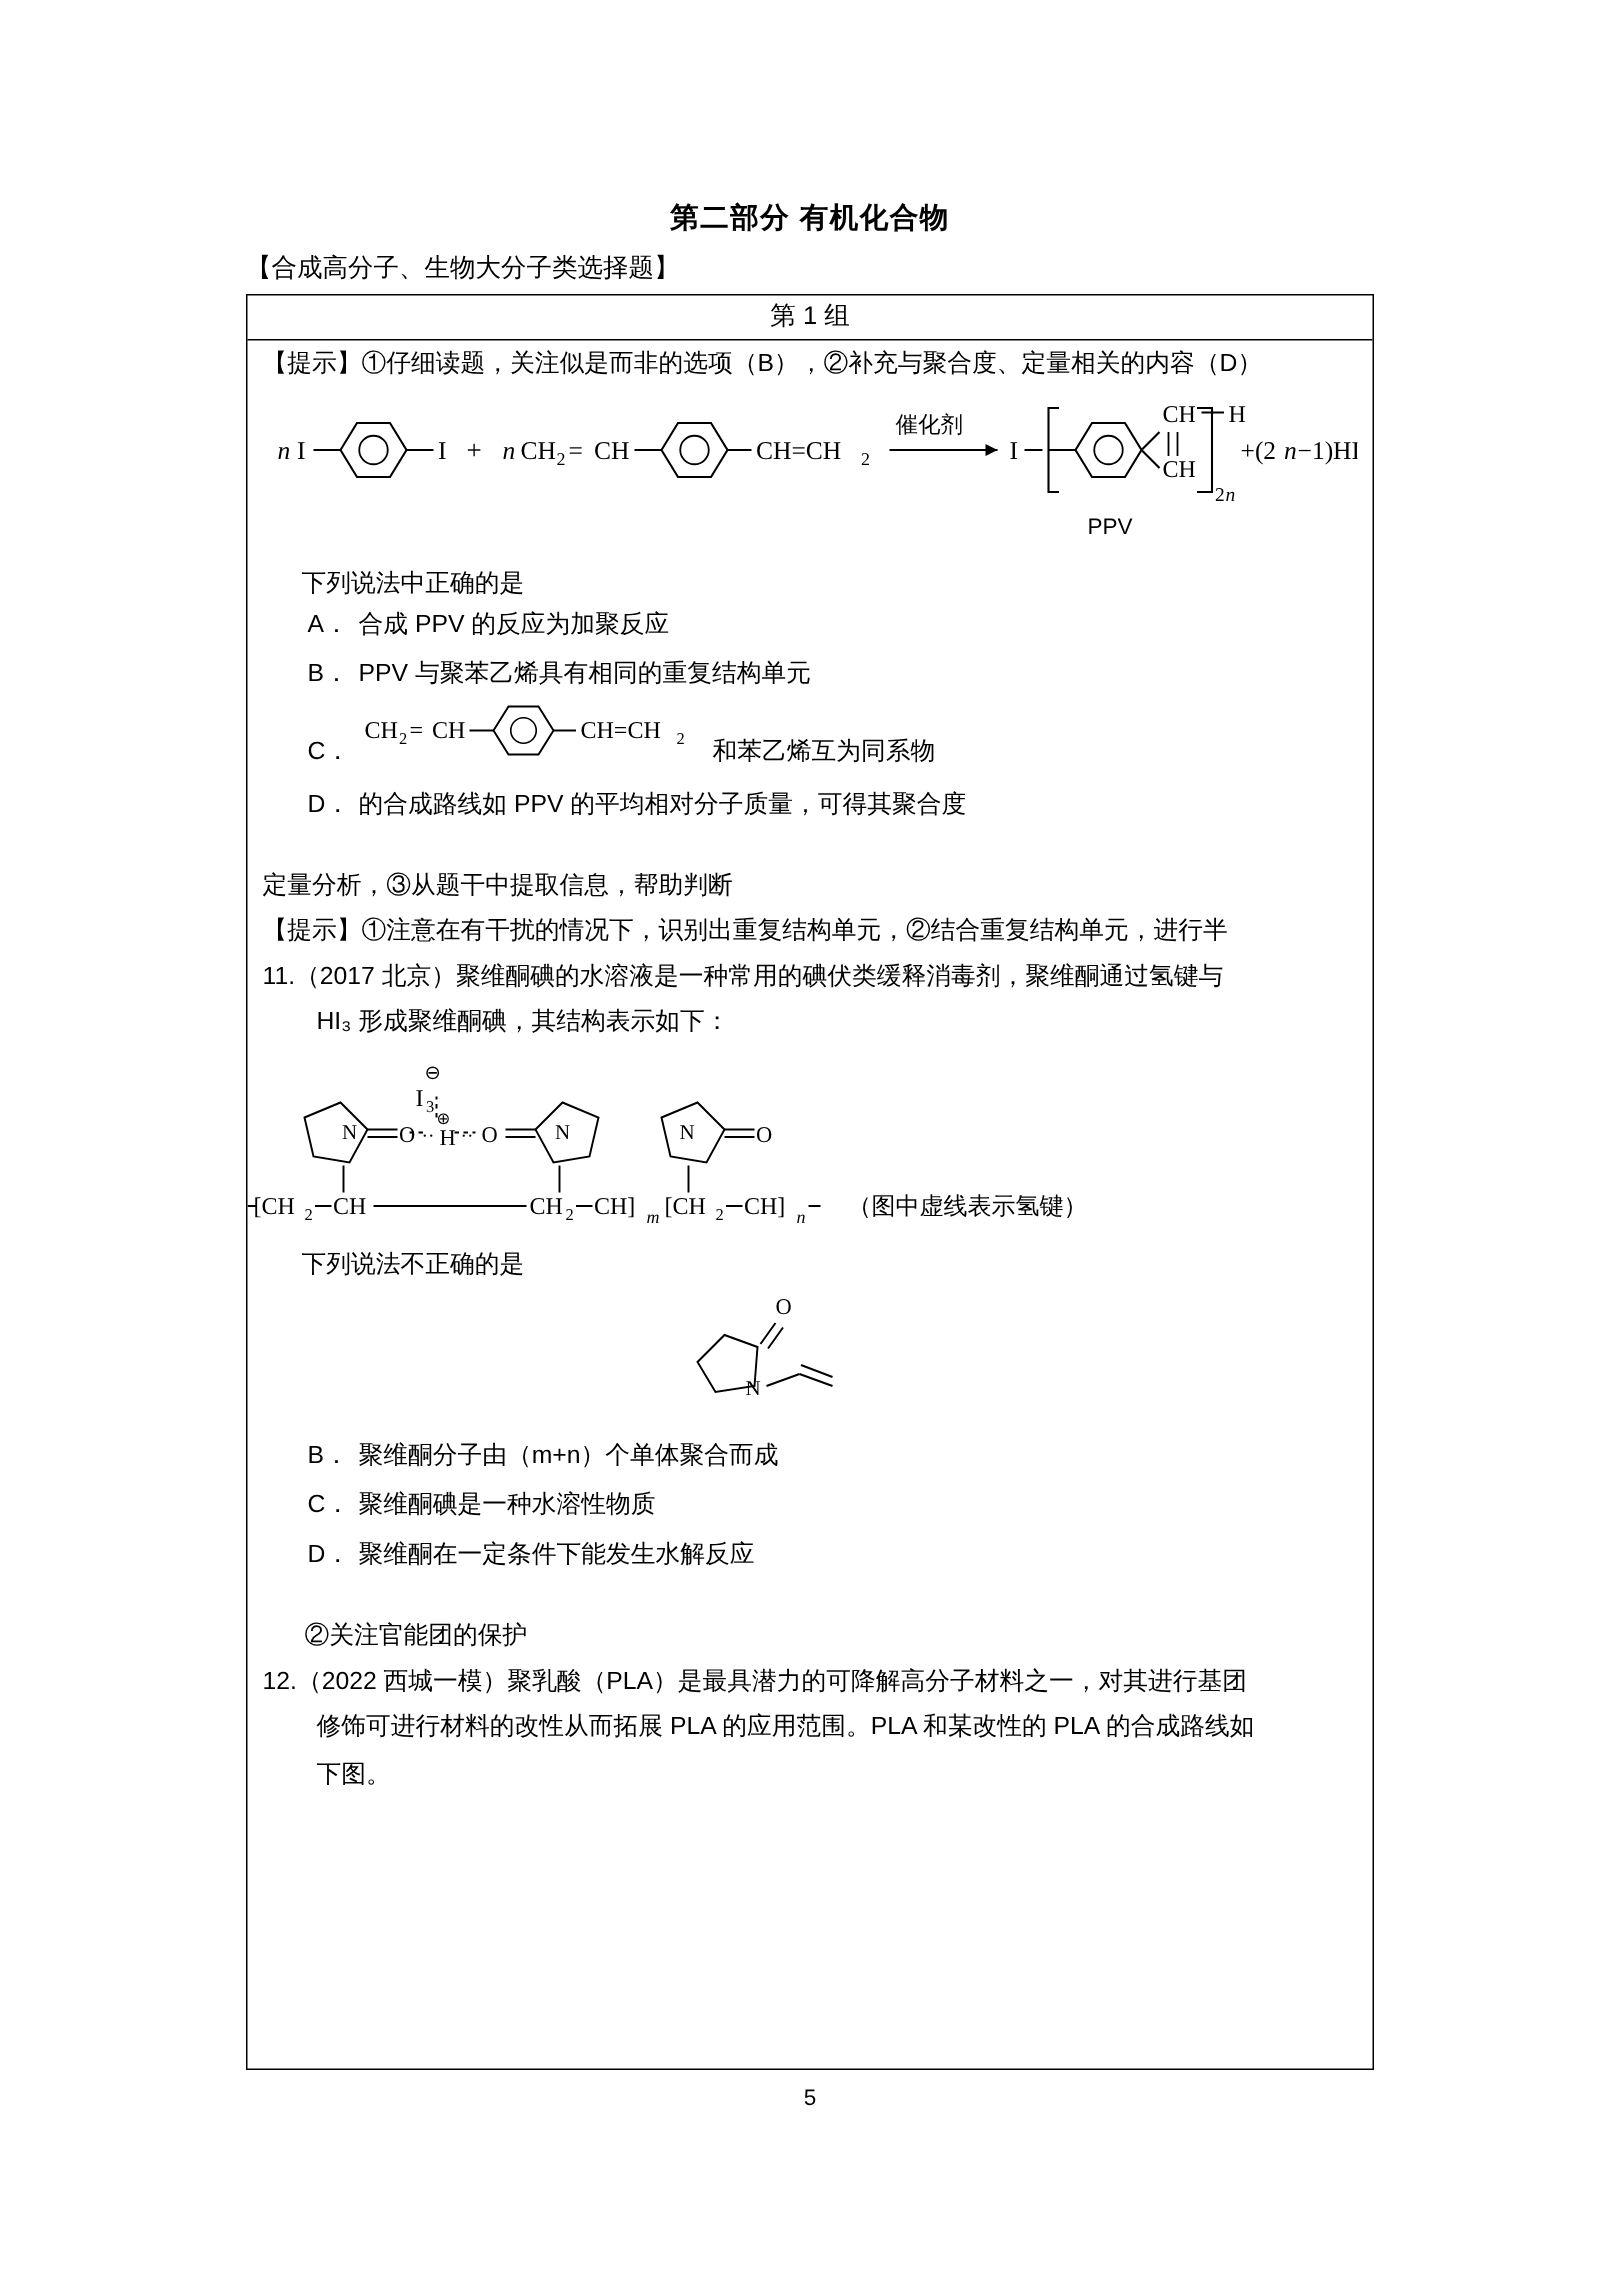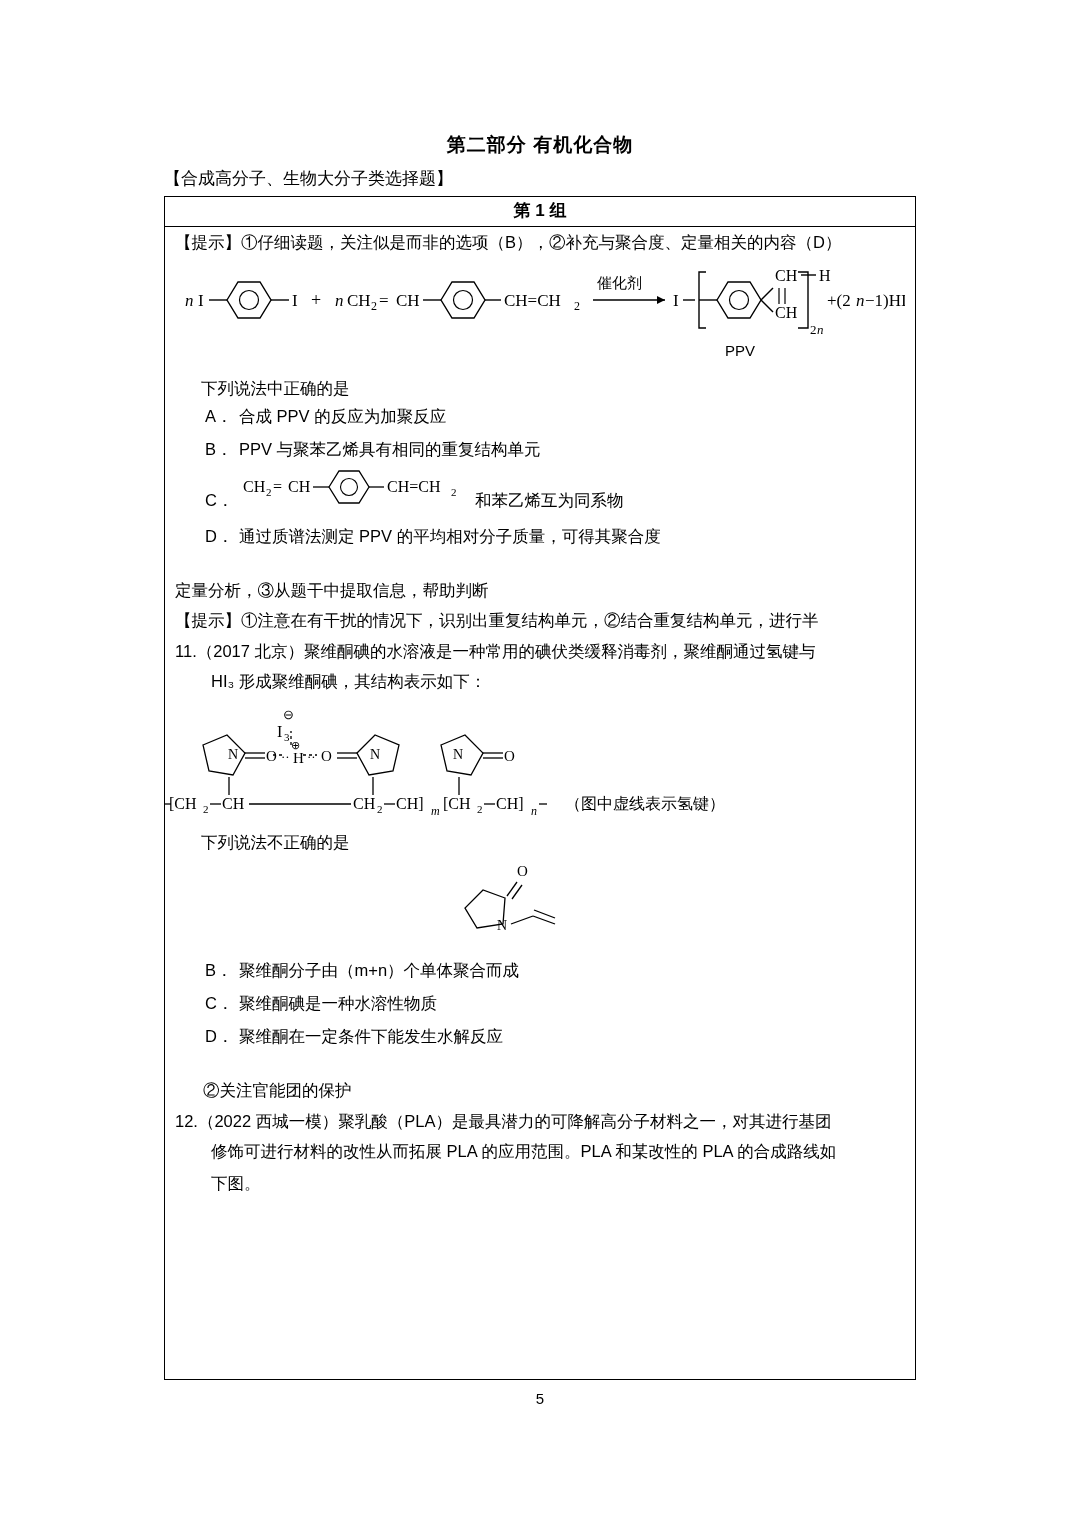--- a/index.html
+++ b/index.html
@@ -48,21 +48,21 @@
   }
   .group-header {
     position: absolute;
     left: 0; top: 0;
     width: 100%;
     height: 30px;
     border-bottom: 1.5px solid #000;
     box-sizing: border-box;
     text-align: center;
     font-size: 17px;
-    font-weight: bold;
+    font-weight: normal;
     line-height: 28px;
     font-family: "Liberation Sans", sans-serif;
   }
   .body-inner {
     position: absolute;
     left: 0;
     top: 30px;
     width: 100%;
     padding: 0;
   }
@@ -216,21 +216,21 @@
             <circle cx="106" cy="21" r="8.5" stroke-width="1.1"></circle>
             <line x1="126" y1="21" x2="141" y2="21"></line>
             <text x="144" y="26" font-family="Liberation Serif, serif" font-size="16" stroke="none" fill="#000">CH=CH</text>
             <text x="208" y="30" font-family="Liberation Serif, serif" font-size="11" stroke="none" fill="#000">2</text>
           </g>
         </svg>
         <span style="position:absolute;left:310px;top:24px;font-size:16.5px;font-family:Liberation Sans, sans-serif;">和苯乙烯互为同系物</span>
       </div>
 
       <div class="opt">
-        <span class="tag">D．</span><span>通过质谱法测定 PPV 的平均相对分子质量，可得其聚合度</span>
+        <span class="tag">D．</span><span>的合成路线如 PPV 的平均相对分子质量，可得其聚合度</span>
       </div>
 
       <div class="spacer-22"></div>
 
       <div class="hint">
         <div>定量分析，③从题干中提取信息，帮助判断</div>
         <div>【提示】①注意在有干扰的情况下，识别出重复结构单元，②结合重复结构单元，进行半</div>
       </div>
 
       <div class="qline">

